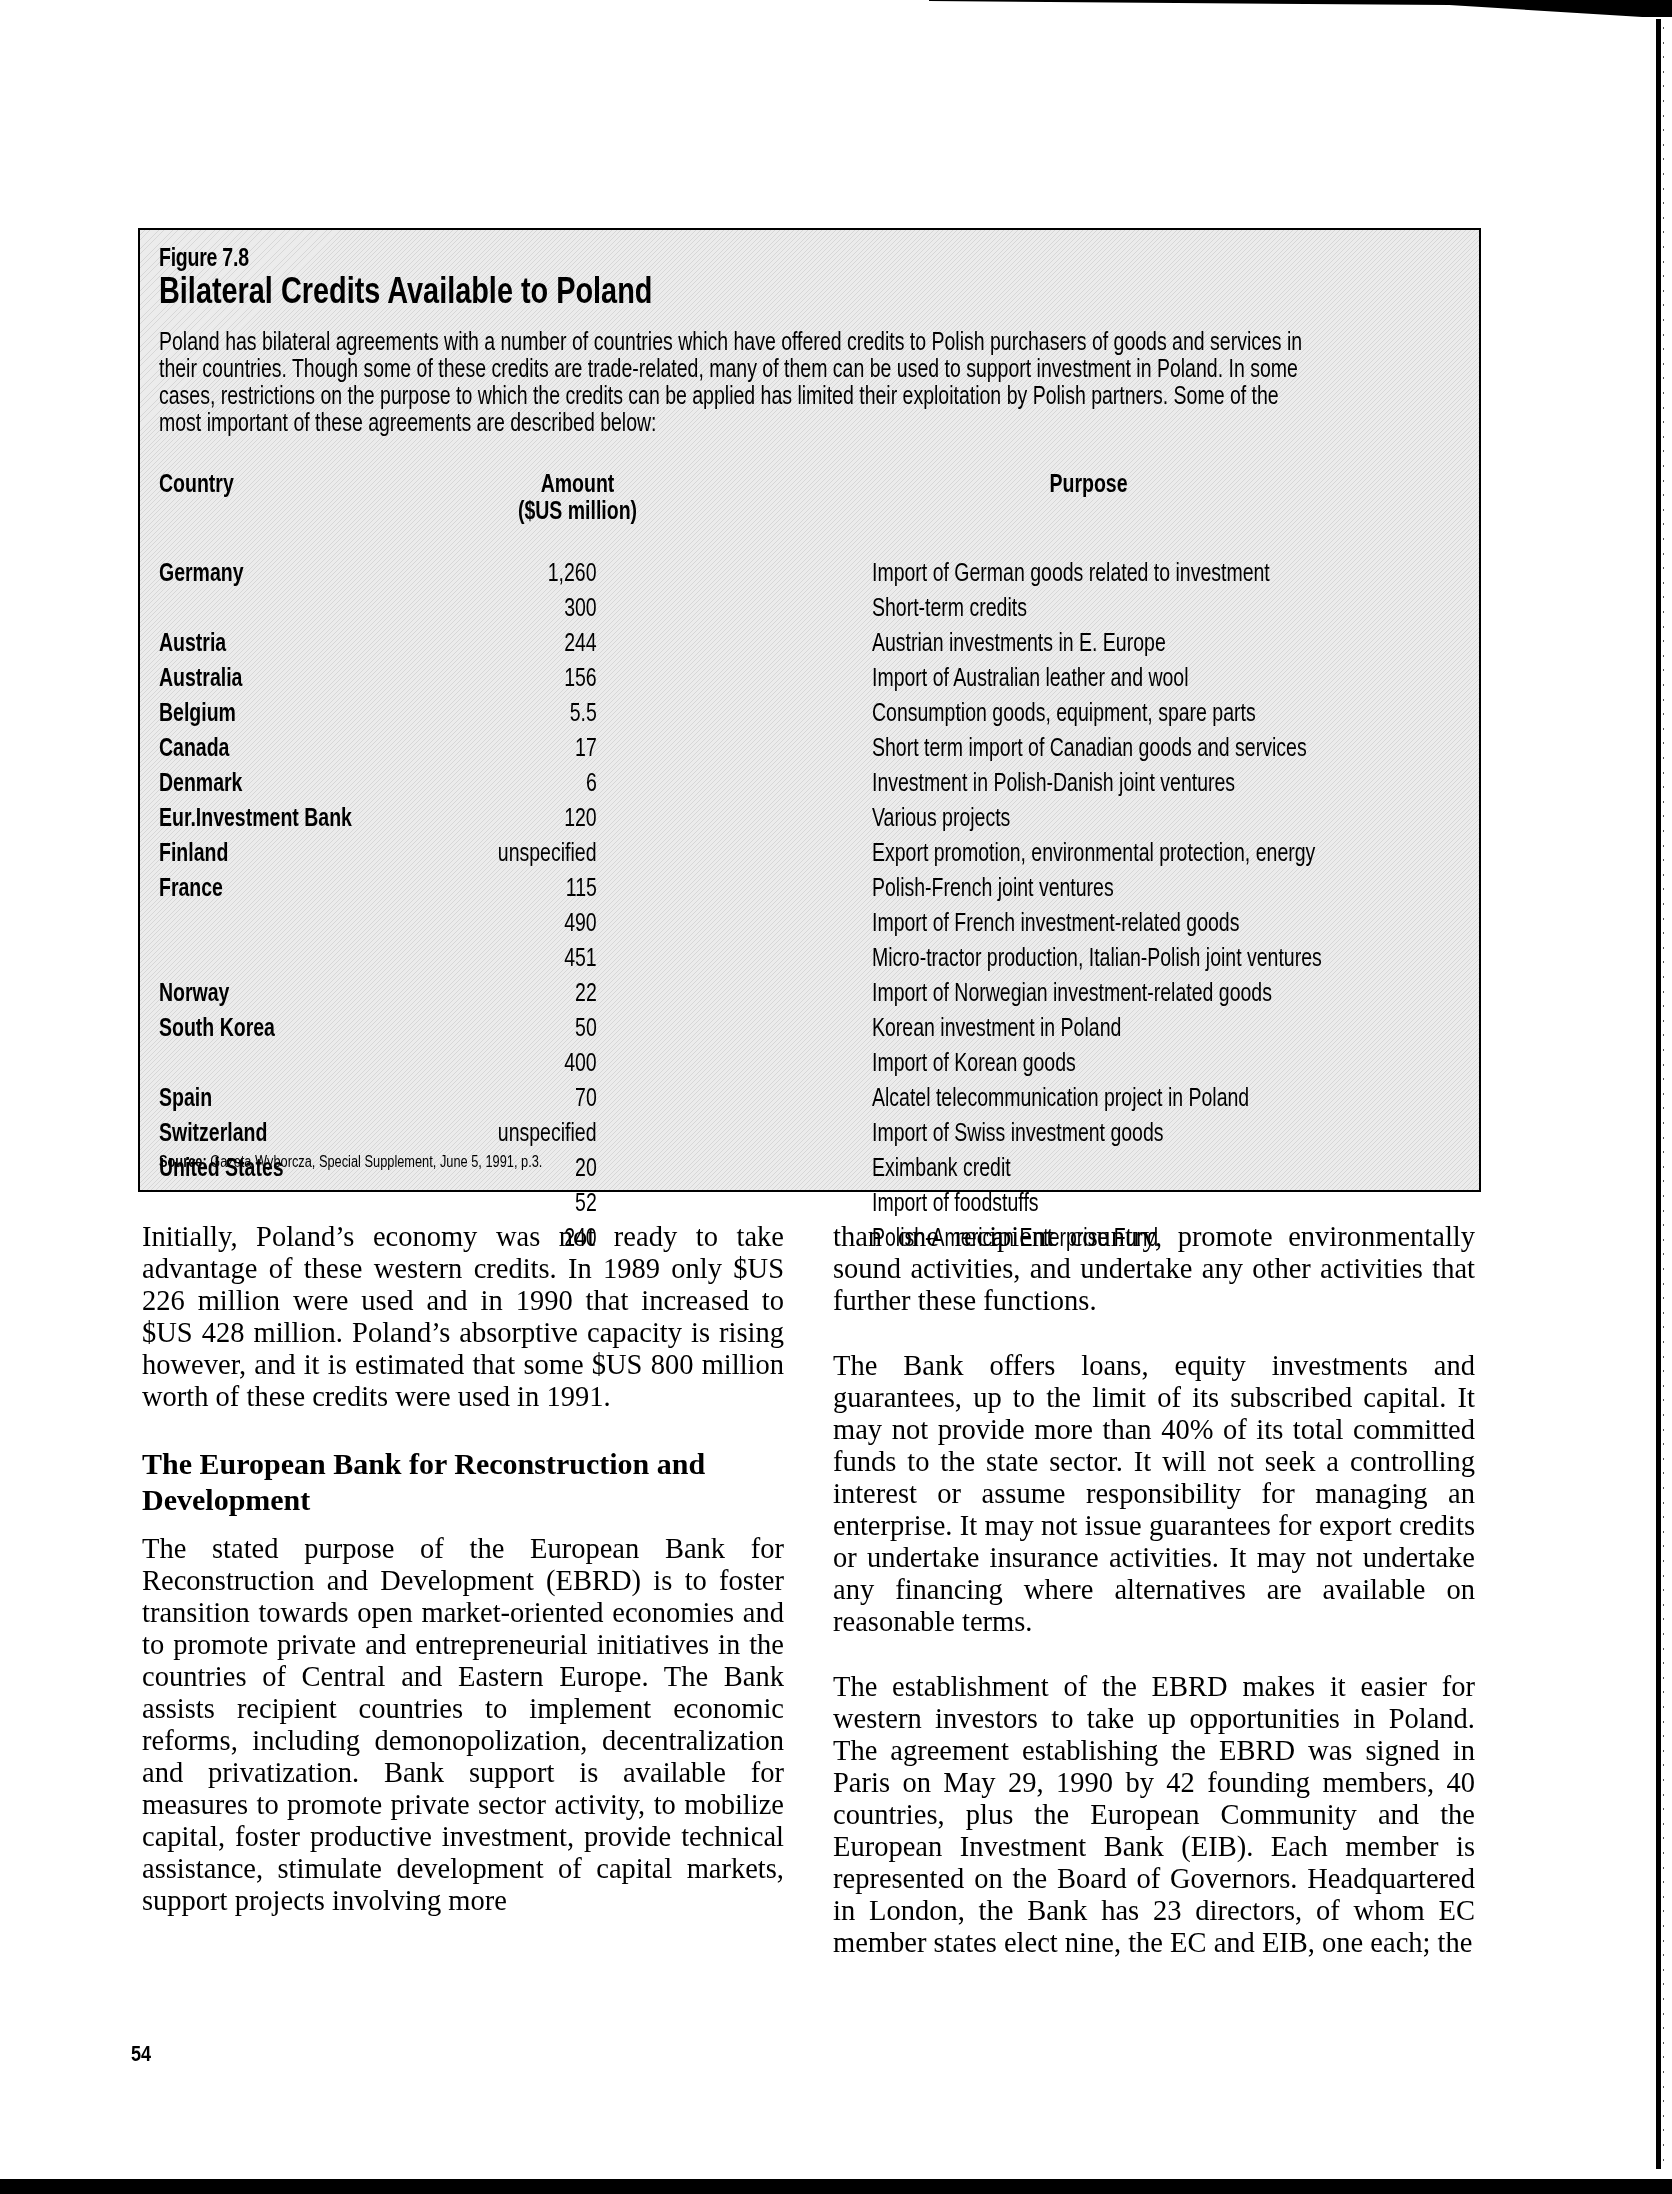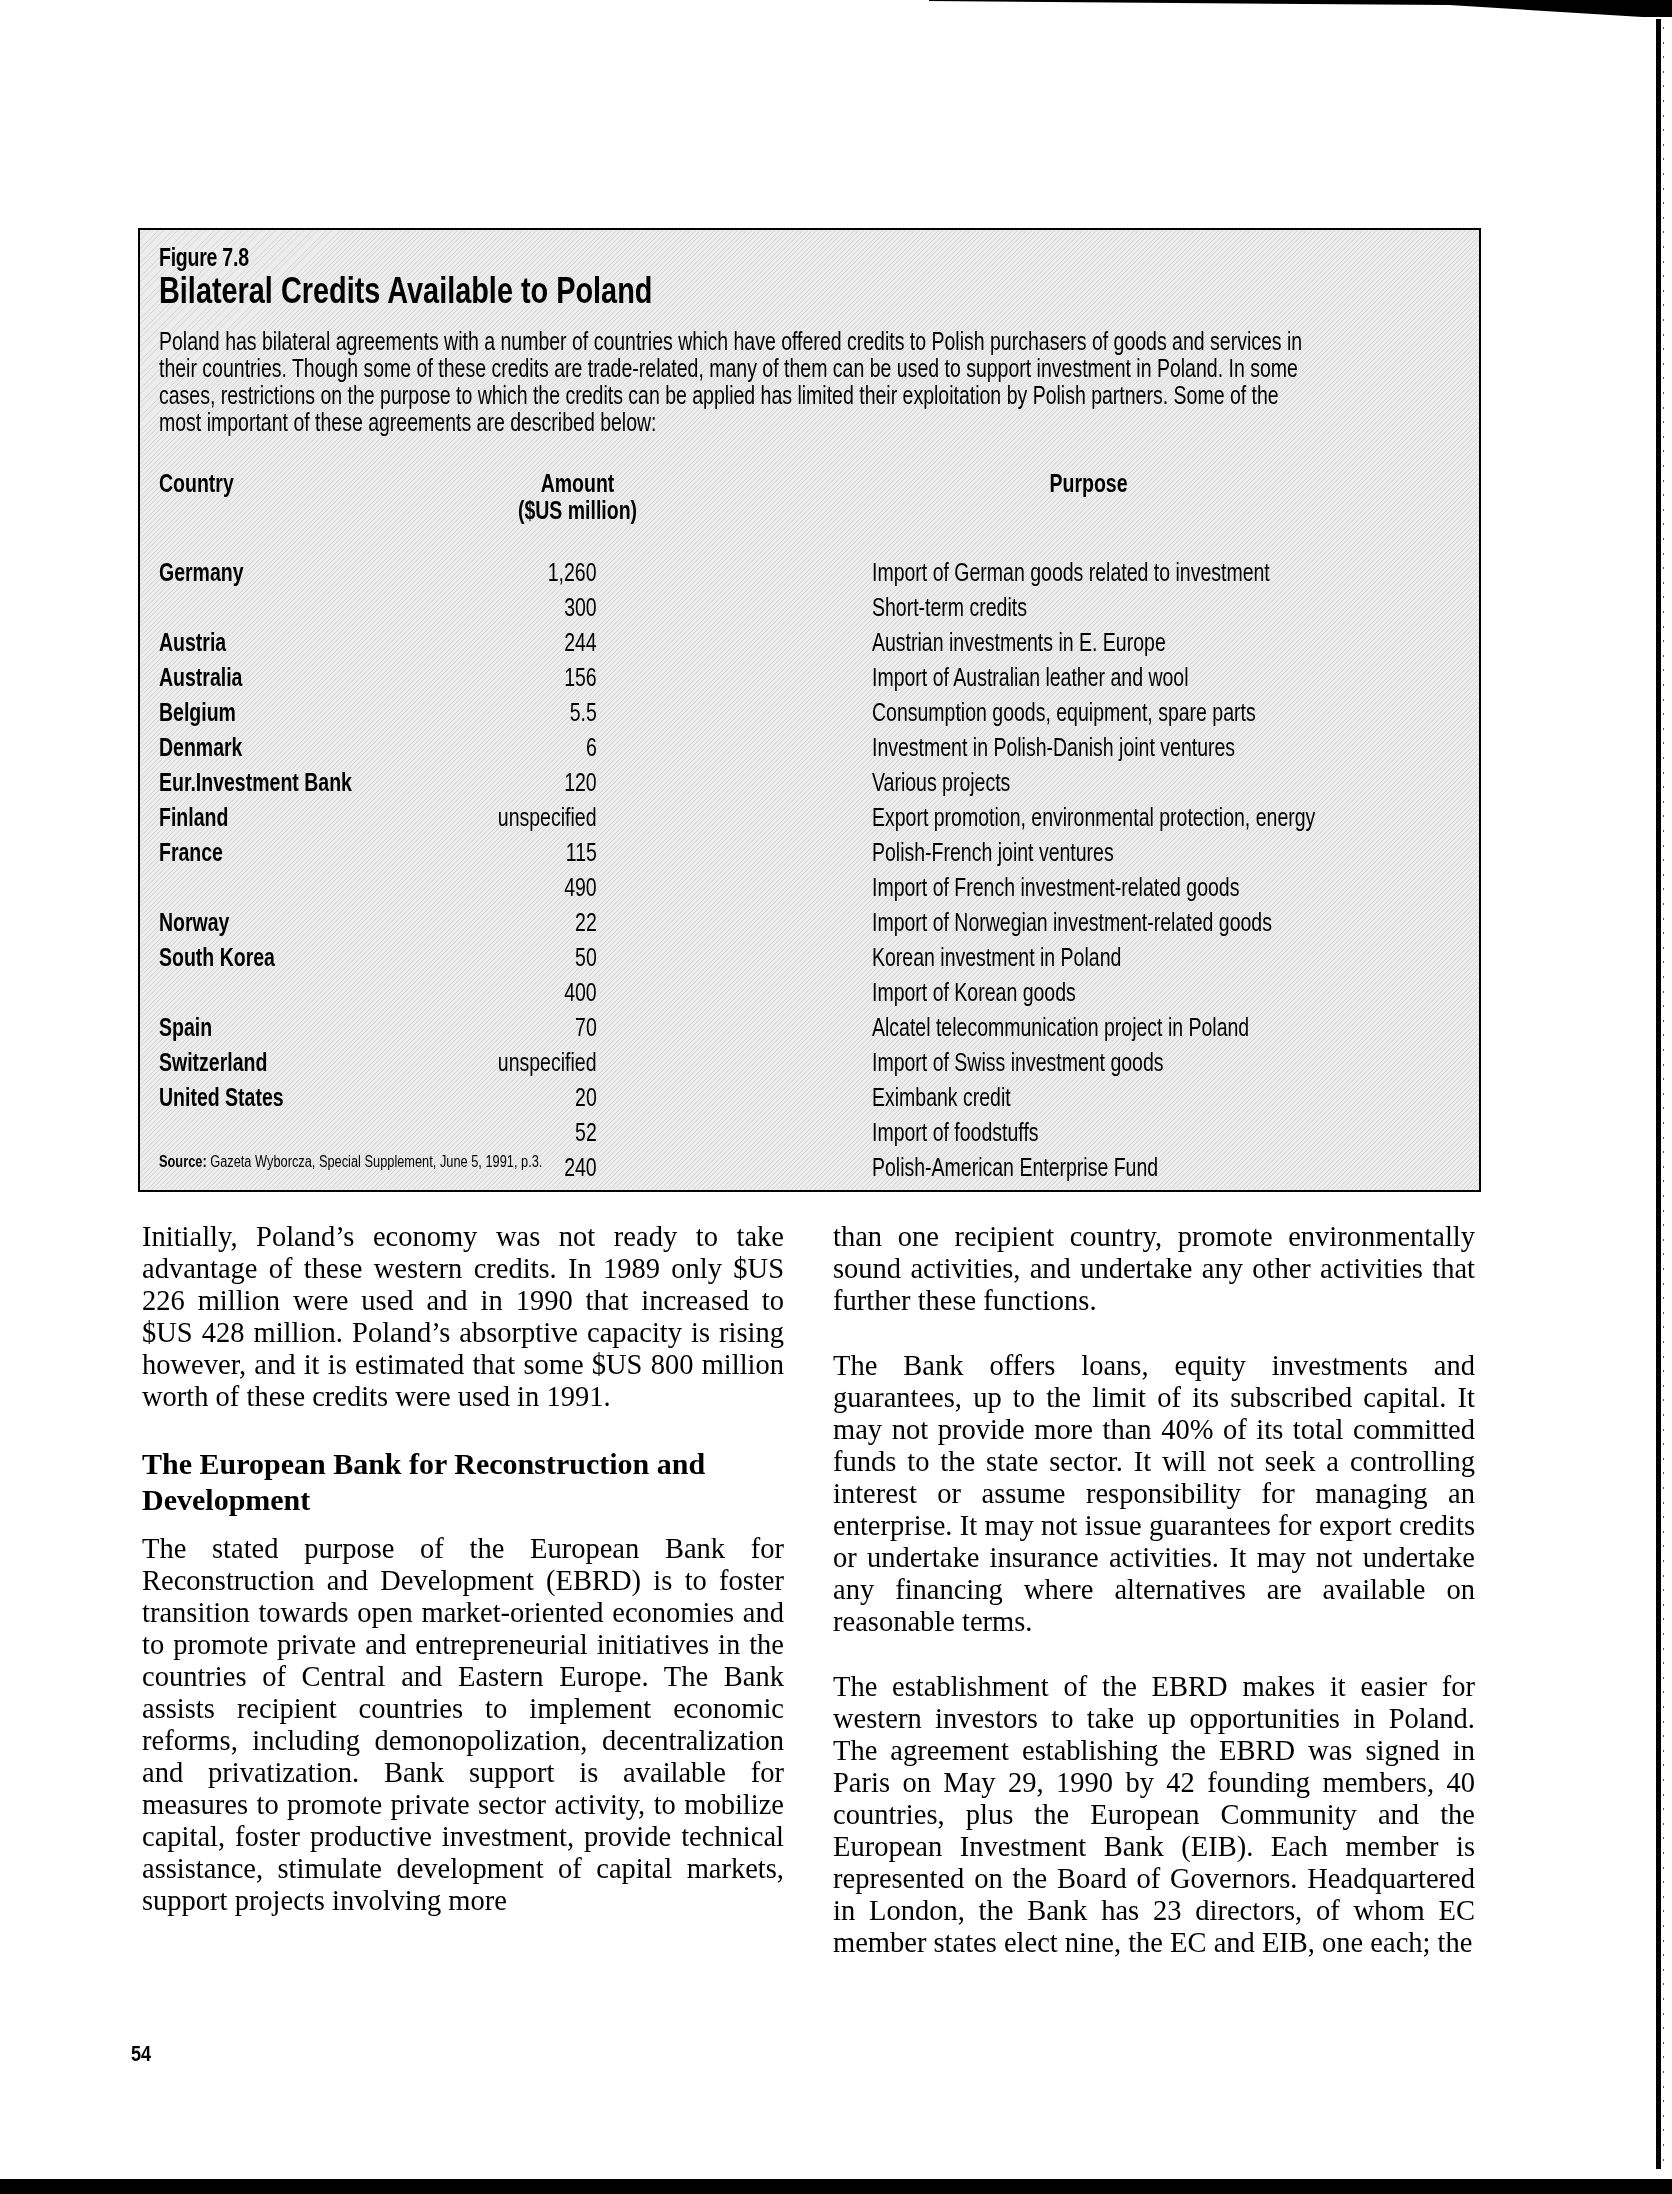--- a/index.html
+++ b/index.html
@@ -102,20 +102,25 @@
         <span class="cell-country">Australia</span>
         <span class="cell-amount">156</span>
         <span class="cell-purpose">Import of Australian leather and wool</span>
       </div>
       <div class="credit-row">
         <span class="cell-country">Belgium</span>
         <span class="cell-amount">5.5</span>
         <span class="cell-purpose">Consumption goods, equipment, spare parts</span>
       </div>
       <div class="credit-row">
+        <span class="cell-country">Canada</span>
+        <span class="cell-amount">17</span>
+        <span class="cell-purpose">Short term import of Canadian goods and services</span>
+      </div>
+      <div class="credit-row">
         <span class="cell-country">Denmark</span>
         <span class="cell-amount">6</span>
         <span class="cell-purpose">Investment in Polish-Danish joint ventures</span>
       </div>
       <div class="credit-row">
         <span class="cell-country">Eur.Investment Bank</span>
         <span class="cell-amount">120</span>
         <span class="cell-purpose">Various projects</span>
       </div>
       <div class="credit-row">
@@ -125,20 +130,25 @@
       </div>
       <div class="credit-row">
         <span class="cell-country">France</span>
         <span class="cell-amount">115</span>
         <span class="cell-purpose">Polish-French joint ventures</span>
       </div>
       <div class="credit-row">
         <span class="cell-country"></span>
         <span class="cell-amount">490</span>
         <span class="cell-purpose">Import of French investment-related goods</span>
+      </div>
+      <div class="credit-row">
+        <span class="cell-country"></span>
+        <span class="cell-amount">451</span>
+        <span class="cell-purpose">Micro-tractor production, Italian-Polish joint ventures</span>
       </div>
       <div class="credit-row">
         <span class="cell-country">Norway</span>
         <span class="cell-amount">22</span>
         <span class="cell-purpose">Import of Norwegian investment-related goods</span>
       </div>
       <div class="credit-row">
         <span class="cell-country">South Korea</span>
         <span class="cell-amount">50</span>
         <span class="cell-purpose">Korean investment in Poland</span>

